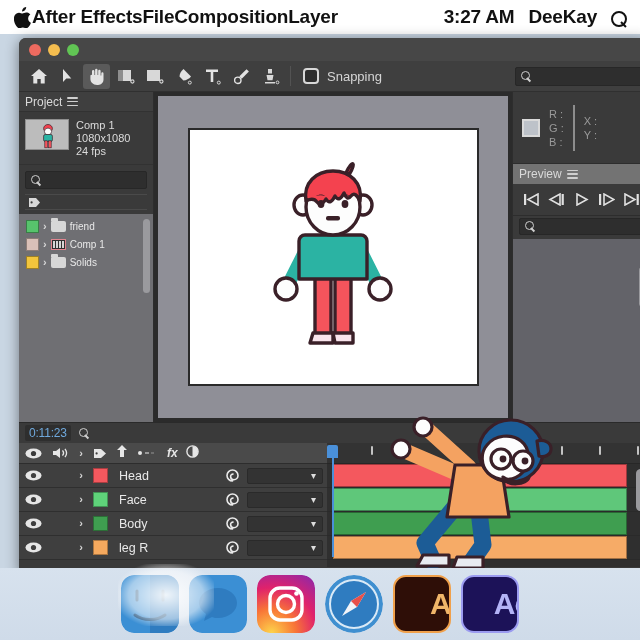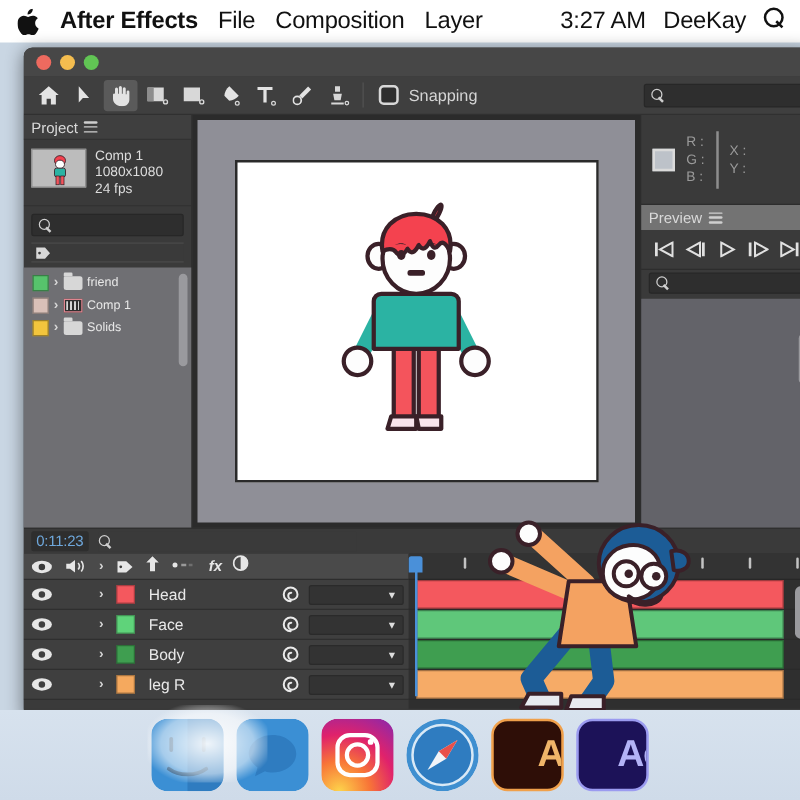--- a/index.html
+++ b/index.html
@@ -8,30 +8,30 @@
     width: 640px; height: 640px; overflow: hidden;
     font-family: "Liberation Sans", sans-serif;
     background: #2b2b2b;
   }
   #screen { position: relative; width: 640px; height: 640px; background:#c9d6e3; }
 
   
   .menubar {
     position:absolute; left:0; top:0; width:640px; height:34px;
     background:#ffffff; display:flex; align-items:center;
-    padding-left:14px; gap:16px;
+    padding-left:14px; 
   }
   .apple-logo { width:18px; height:21px; position:relative; flex:none; }
   .menu-item {
-    font-size:19px; font-weight:normal; color:#111; white-space:nowrap;
+    font-size:19px; font-weight:bold; color:#111; white-space:nowrap;
     letter-spacing:-0.2px;
   }
   .menu-item.app { font-weight:bold; }
   .mb-spacer { flex:1 1 auto; }
-  .mb-right { display:flex; align-items:flex-start; gap:14px; padding-right:12px; }
+  .mb-right { display:flex; align-items:flex-end; gap:14px; padding-right:12px; }
   .search-glass { width:17px; height:17px; position:relative; }
   .search-glass::before{
     content:""; position:absolute; left:0; top:0; width:12px; height:12px;
     border:2px solid #111; border-radius:50%;
   }
   .search-glass::after{
     content:""; position:absolute; left:10px; top:10px; width:7px; height:2px;
     background:#111; transform:rotate(45deg); transform-origin:left center;
   }
 

